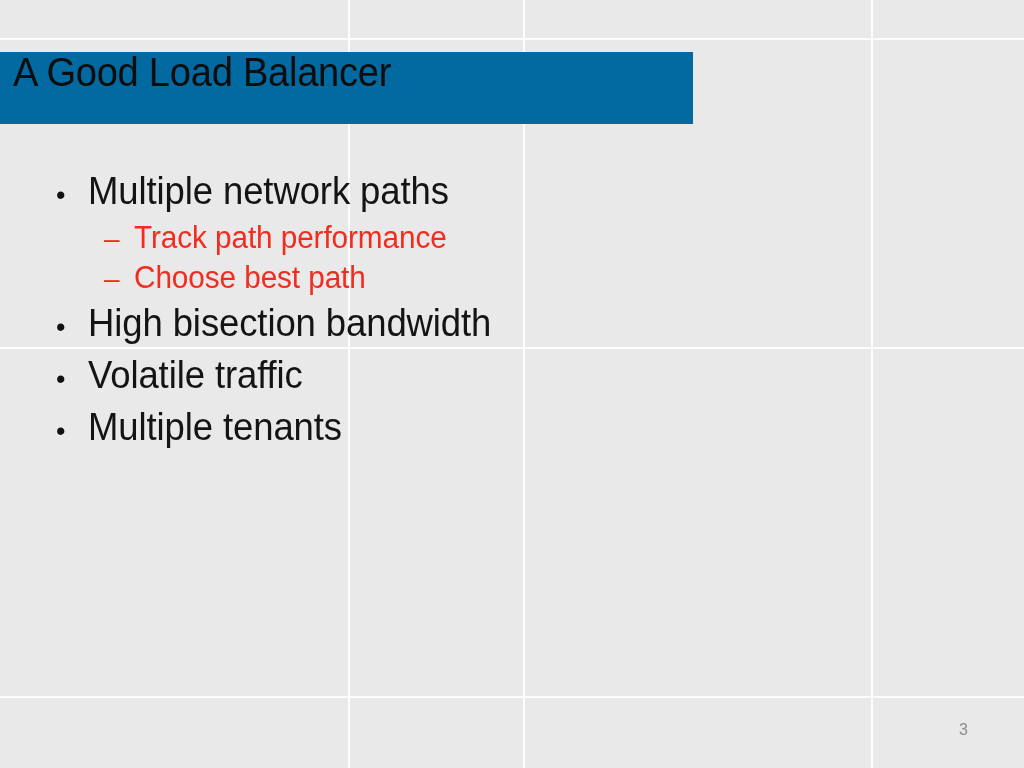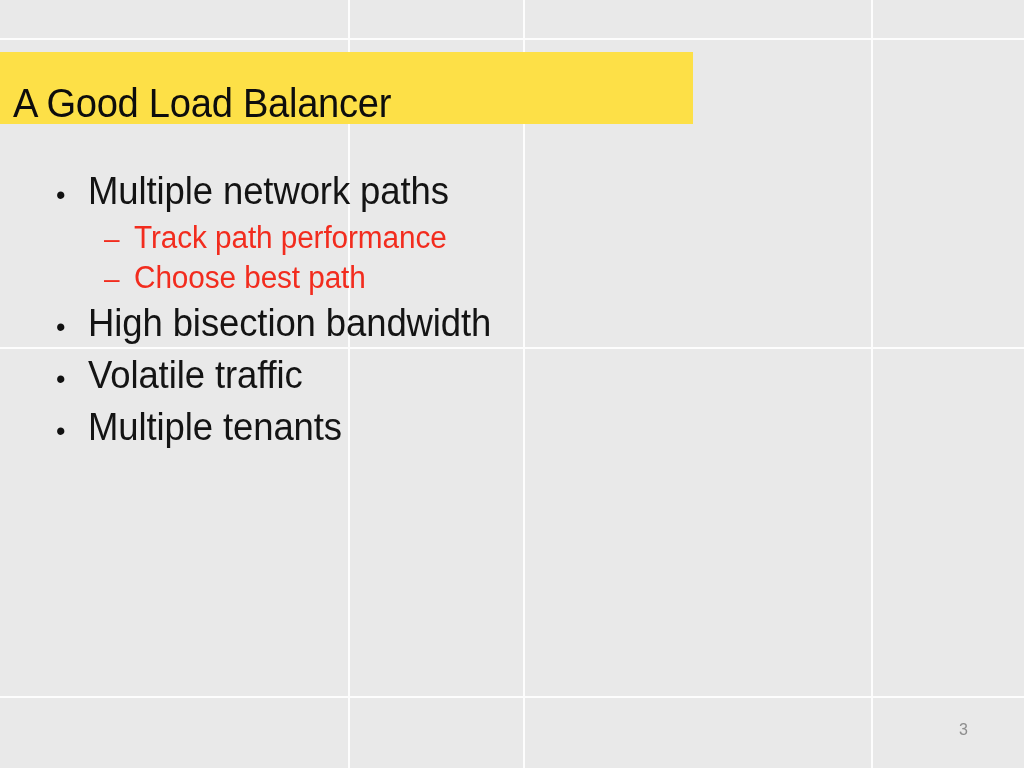--- a/index.html
+++ b/index.html
@@ -43,23 +43,23 @@
     background: #fdfdfd;
   }
 
   
   .title-banner {
     position: absolute;
     left: 0;
     top: 52px;
     width: 693px;
     height: 72px;
-    background: #fde047;
+    background: #0369a1;
     display: flex;
-    align-items: flex-end;
+    align-items: flex-start;
   }
   .title-text {
     color: #0d0d0d;
     font-size: 41px;
     font-weight: 400;
     letter-spacing: -0.3px;
     line-height: 1;
     padding-left: 14px;
     transform: scaleX(0.93);
     transform-origin: left center;

